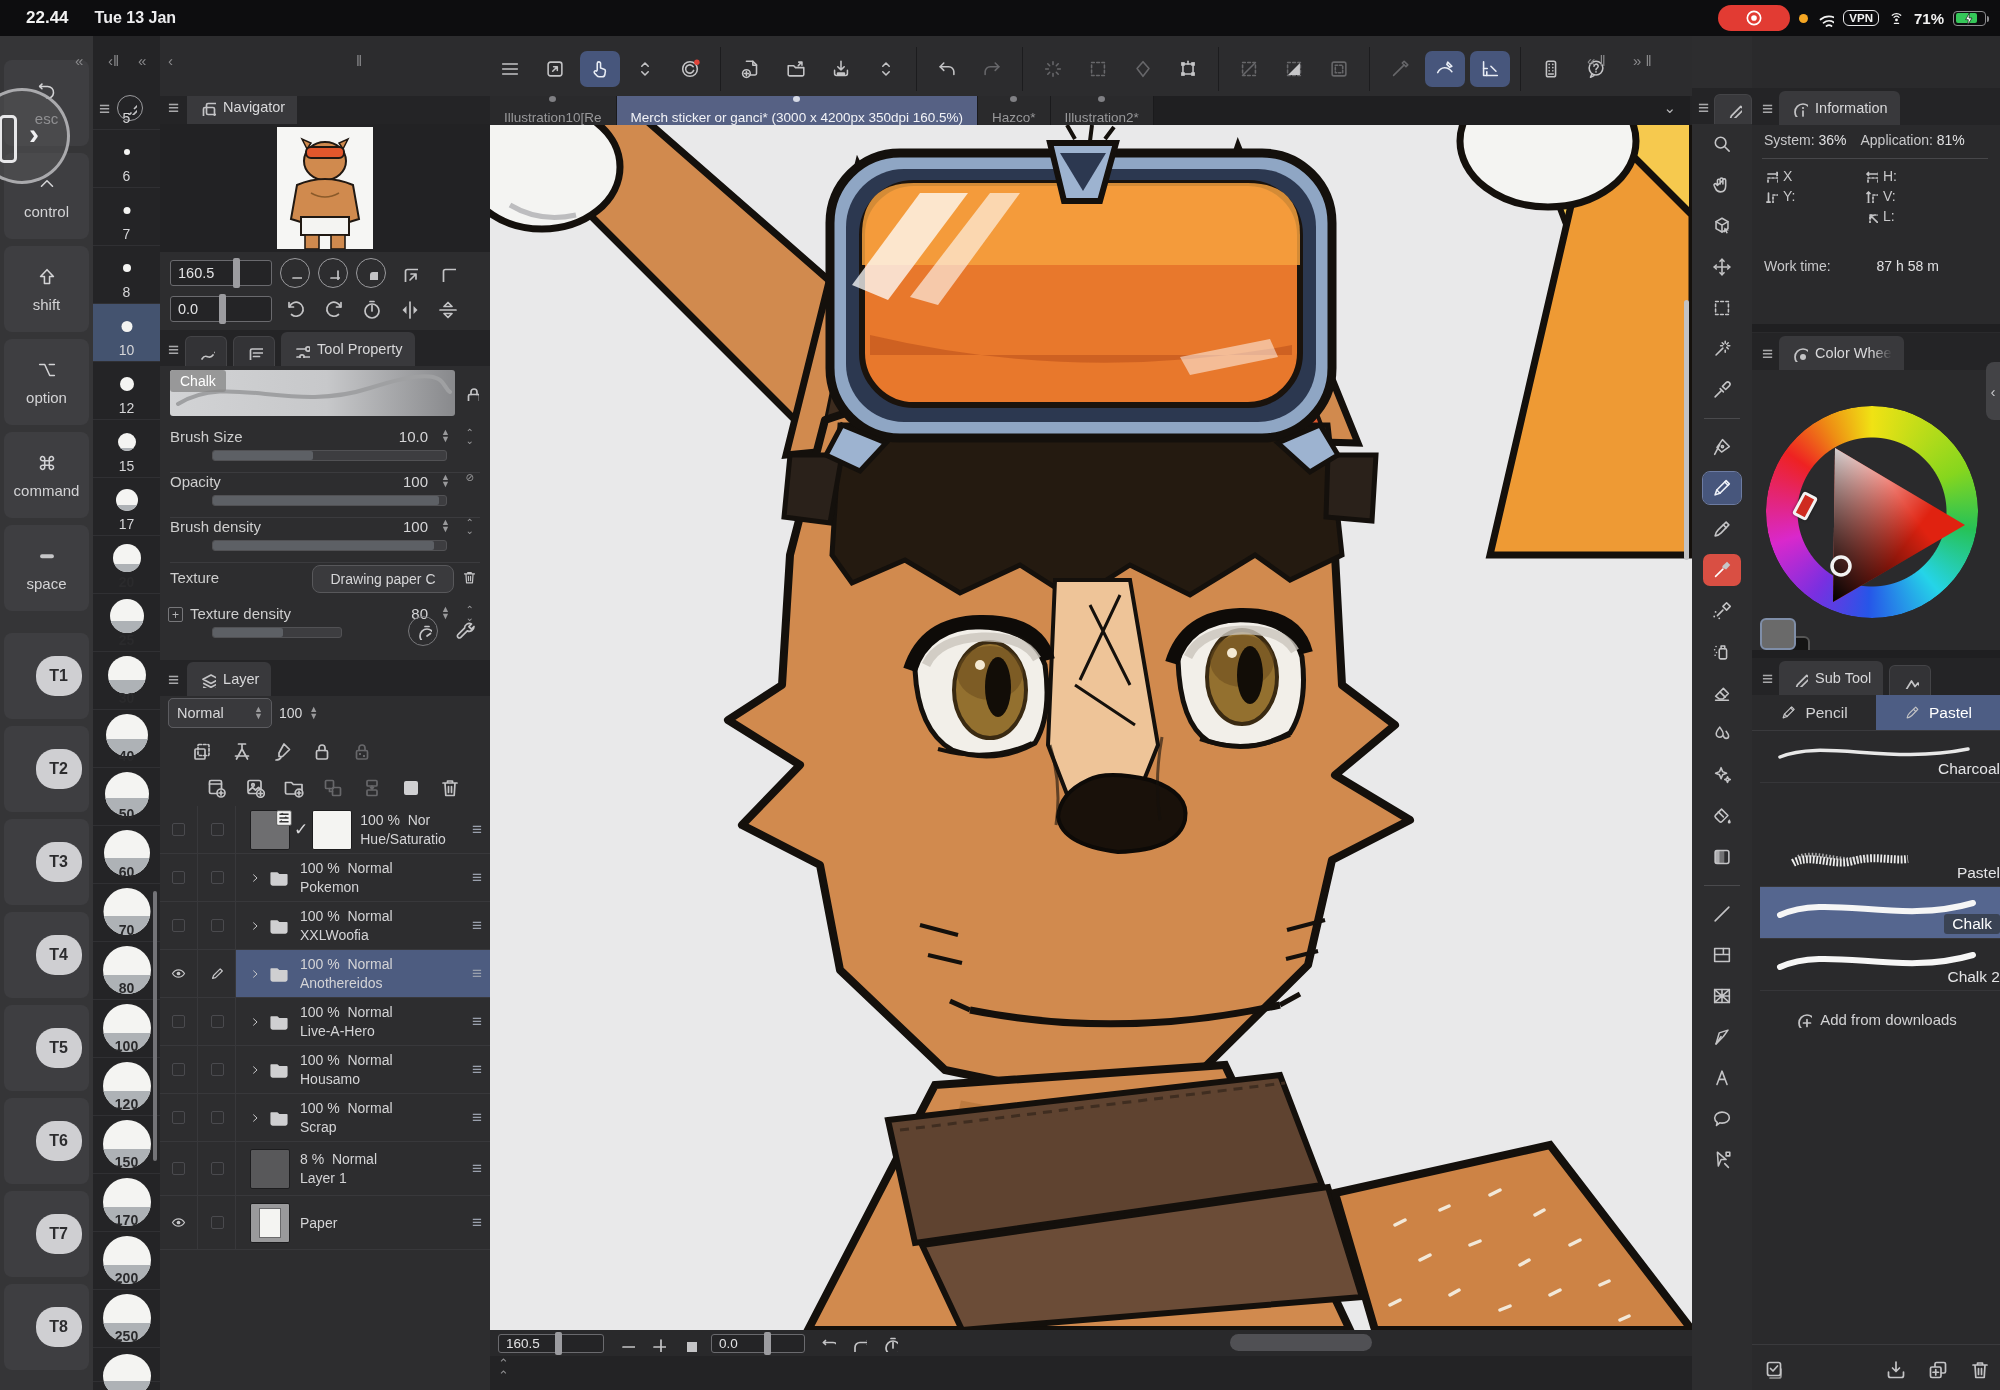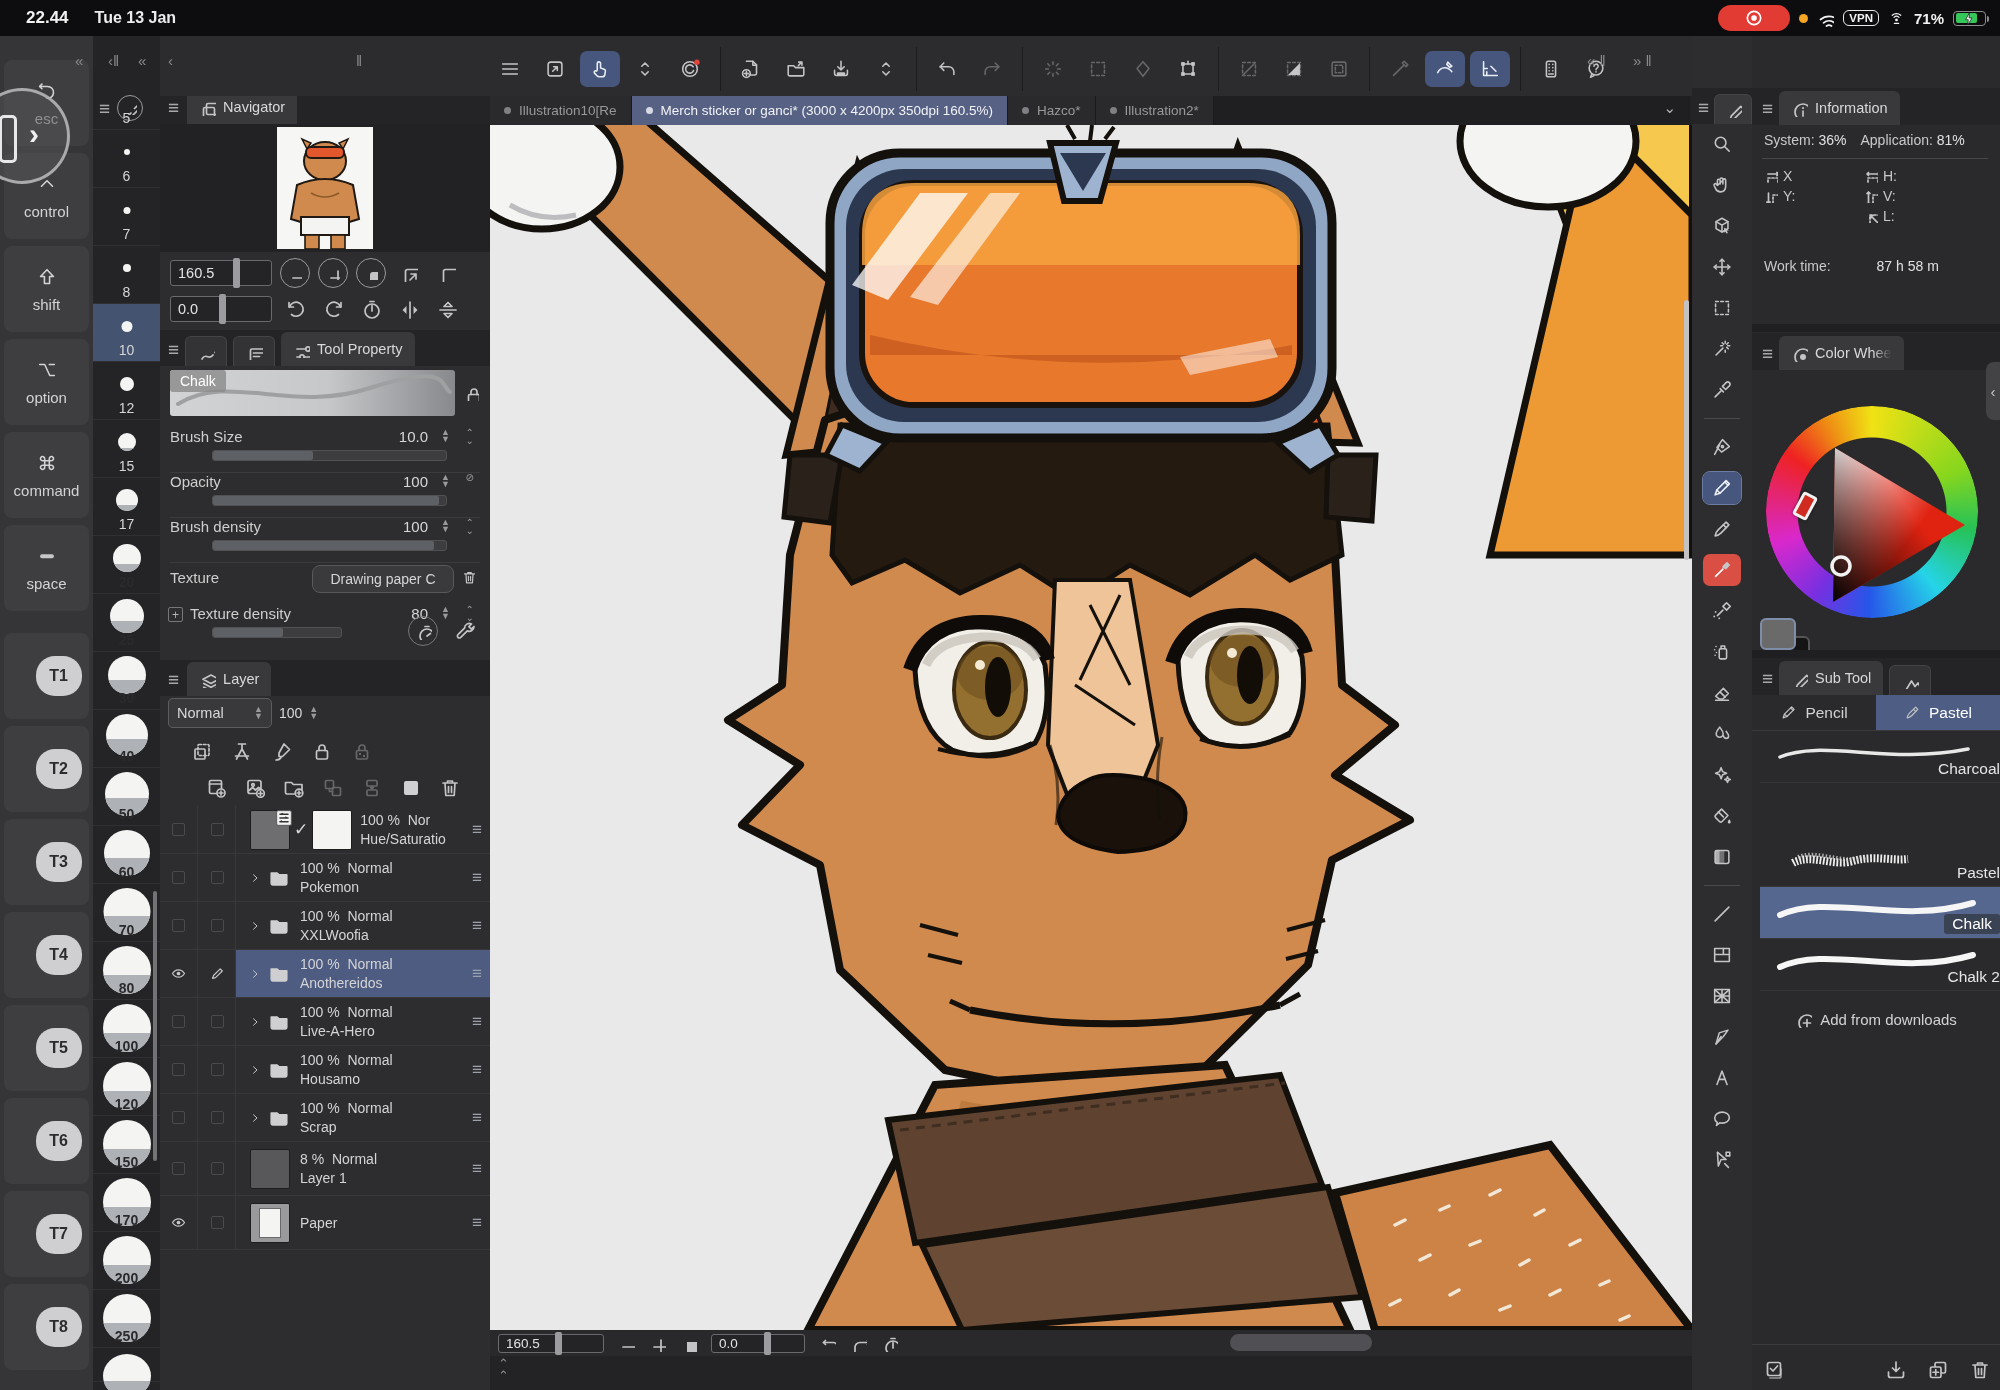--- a/index.html
+++ b/index.html
@@ -117,21 +117,21 @@
   .lrow .handle { position:absolute; right:8px; top:50%; transform:translateY(-50%); color:#9aa0ad; font-size:17px; }
   .lthumb { width:40px; height:40px; border:1px solid #1d1d1f; border-radius:2px; }
 
   
   #topbar { left:160px; top:36px; width:1840px; height:60px; background:#2c2c2e; }
   #toolbar-icons { position:absolute; left:330px; top:11px; display:flex; align-items:center; gap:5px; }
   .tb-div { width:1px; height:44px; background:#1c1c1e; margin:0 5px; align-self:center; }
   .chev-deco { color:#8a8a8c; font-size:15px; }
   #tabbar { left:490px; top:96px; width:1200px; height:29px; background:#1f1f21; display:flex; align-items:flex-end; }
   .doc-tab { height:29px; display:flex; align-items:center; gap:8px; padding:0 14px; font-size:13.5px;
-             color:#98989a; background:#2a2a2c; border-right:1px solid #1a1a1c; white-space:nowrap; }
+             color:#98989a; background:#2a2a2c; border-right:1px solid #1a1a1c; white-space:nowrap;flex-direction:column; }
   .doc-tab .dot { width:7px; height:7px; border-radius:50%; background:#808084; }
   .doc-tab.active { background:#566184; color:#f2f3f7; }
   .doc-tab.active .dot { background:#d6dae6; }
   #tab-chevron { position:absolute; right:14px; top:3px; color:#b9b9bb; font-size:15px; }
 
   
   #canvas { left:490px; top:125px; width:1202px; height:1205px; background:#e9e9ea; overflow:hidden; }
   #canvas svg { display:block; }
   #canvas-vscroll { position:absolute; left:1684px; top:300px; width:5px; height:260px; background:#c2c2c4; border-radius:3px; }
 

